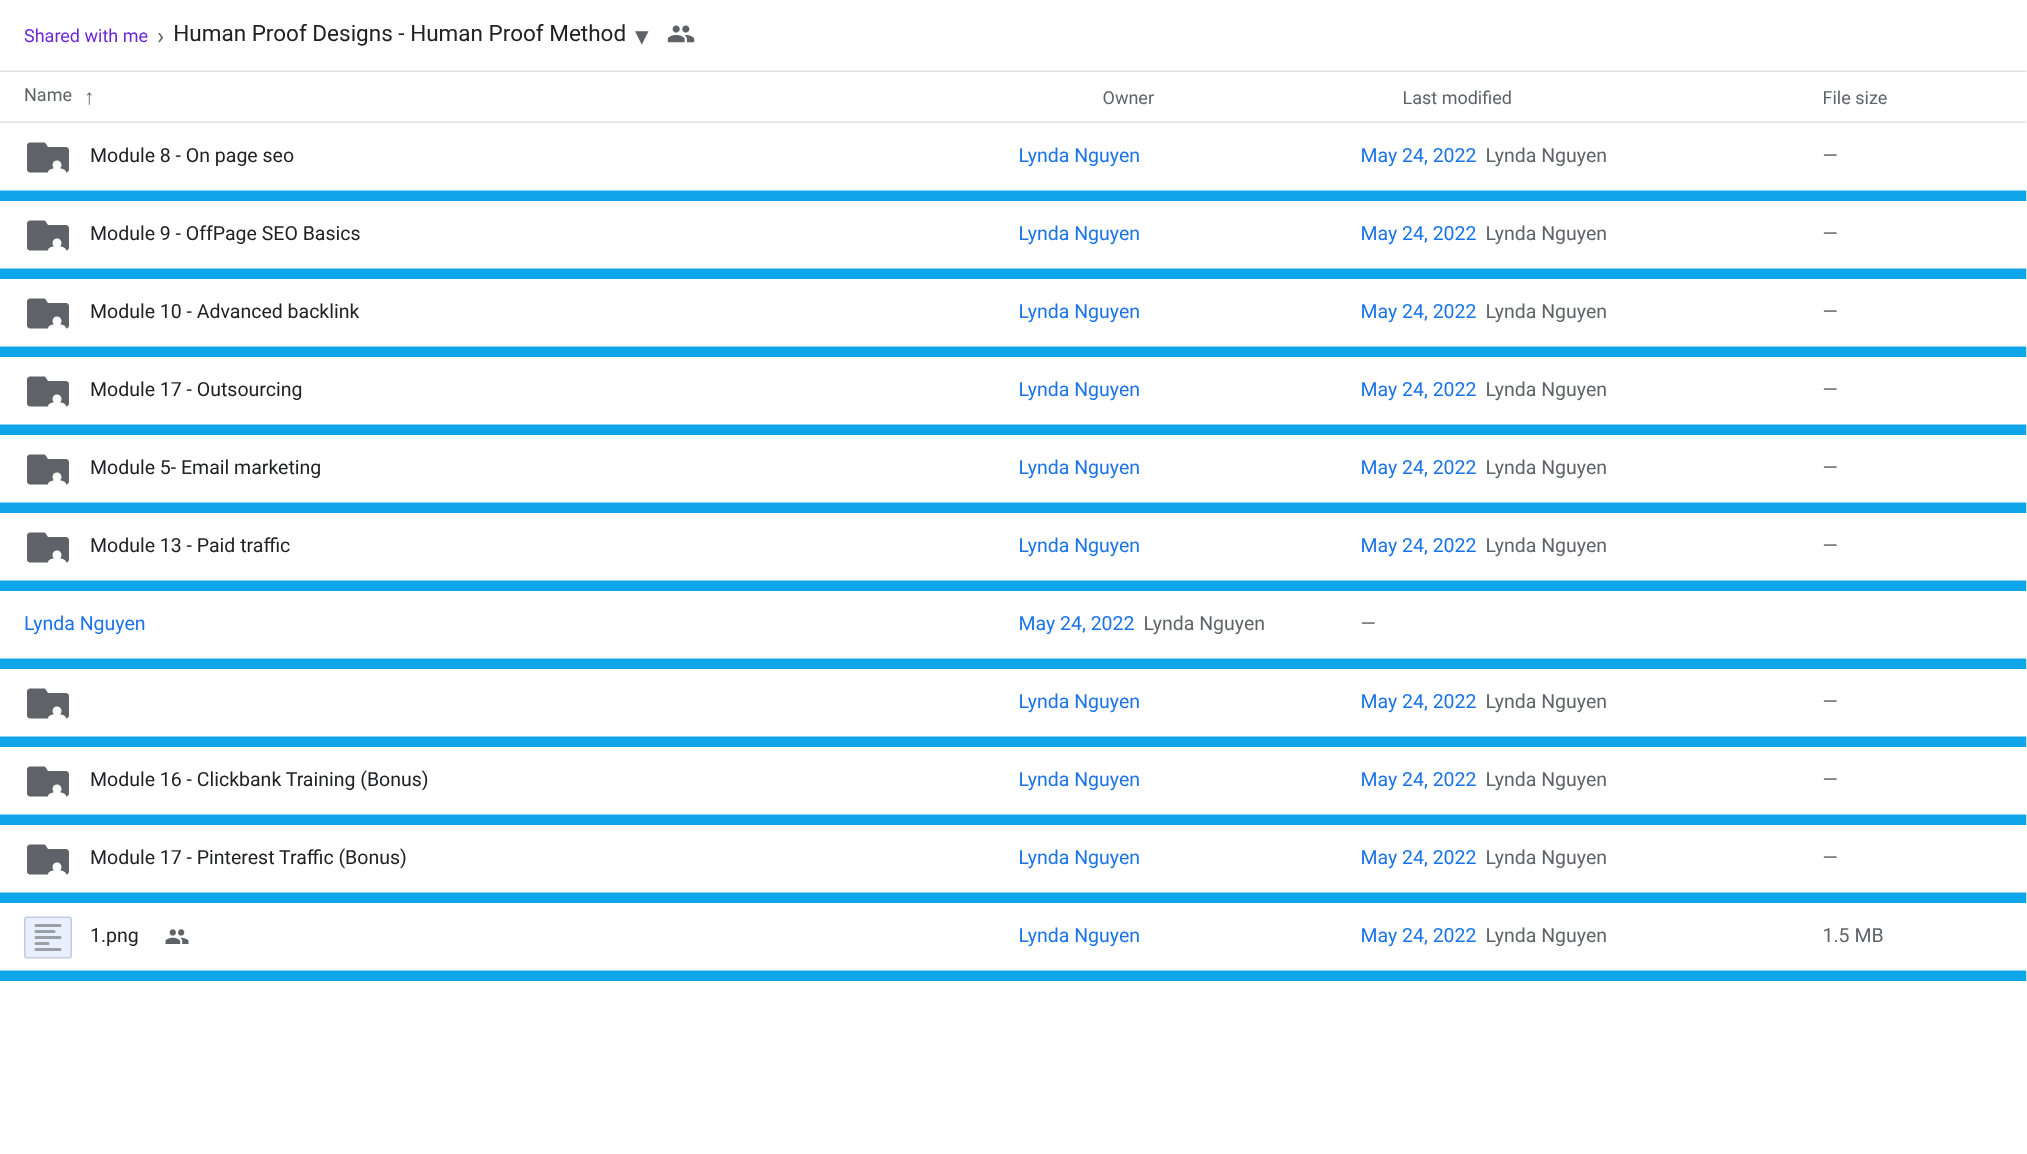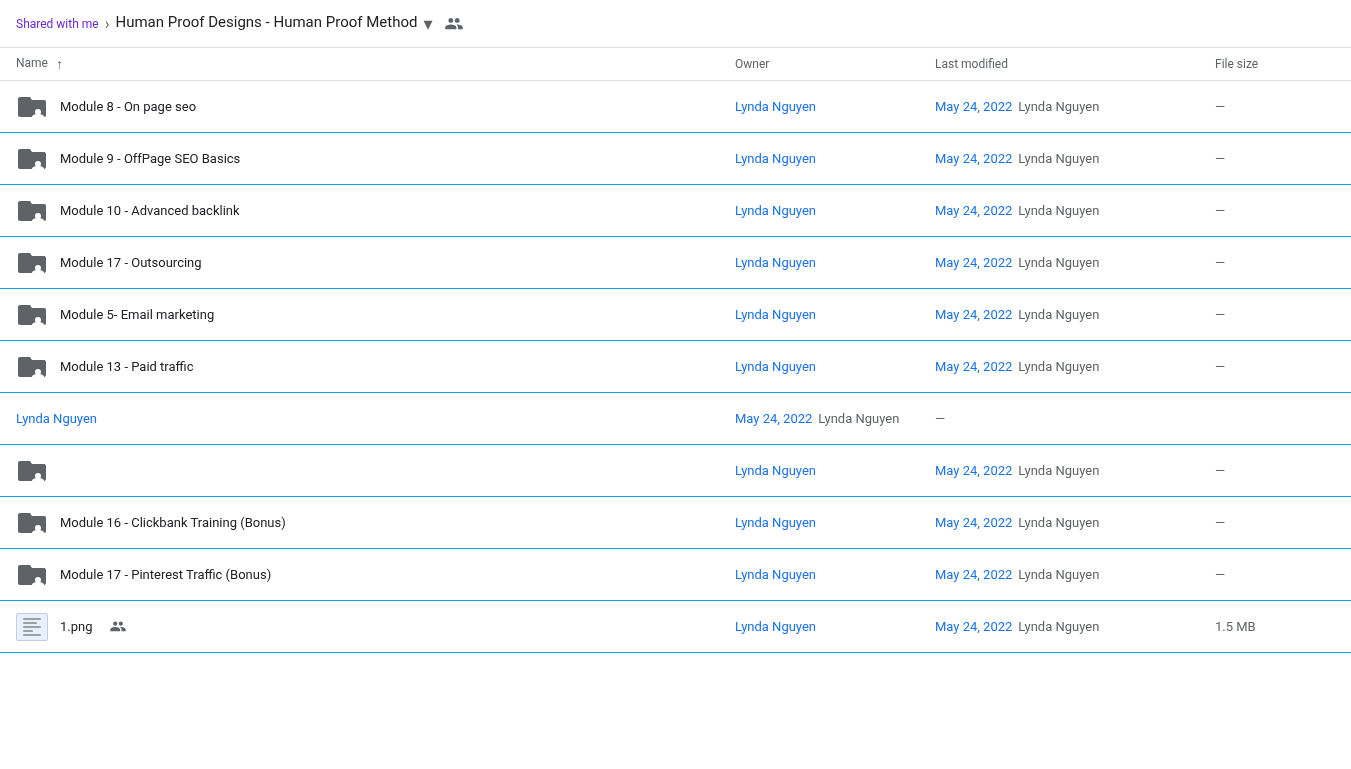--- a/index.html
+++ b/index.html
@@ -63,24 +63,25 @@
     .sort-arrow {
       font-size: 14px;
       color: #5f6368;
     }
 
     
     .table-row {
       display: grid;
       grid-template-columns: 1fr 200px 280px 120px;
       padding: 0 16px;
-      border-bottom: 1px solid #0ea5e9;
+      border-bottom: 7px solid #0ea5e9;
       align-items: center;
       height: 52px;
       cursor: pointer;
+      gap: 28px;
     }
 
     .cell-name {
       display: flex;
       align-items: center;
       gap: 12px;
     }
     .folder-icon {
       width: 32px;
       height: 32px;

